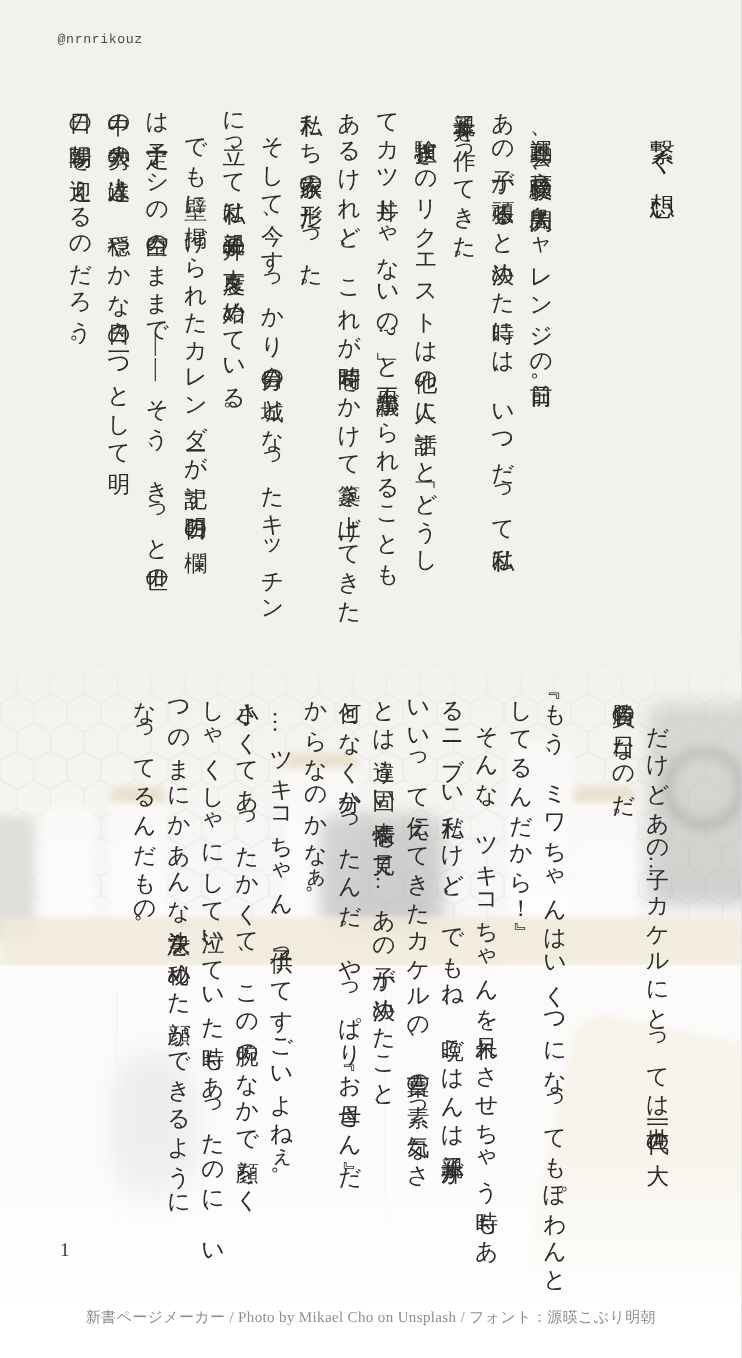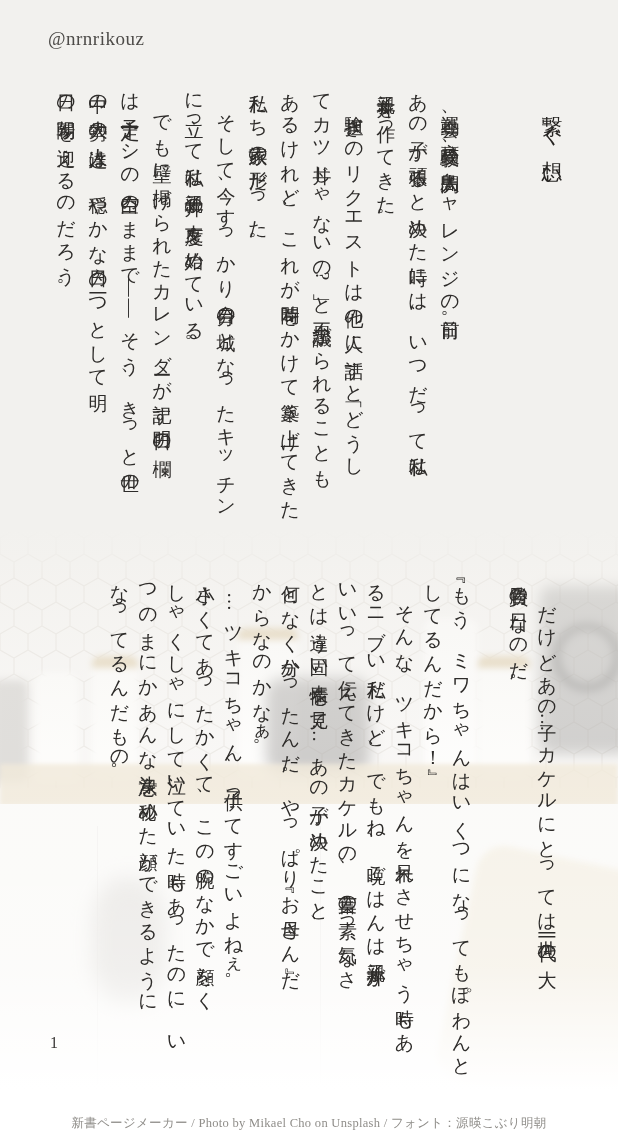--- a/index.html
+++ b/index.html
@@ -23,32 +23,32 @@
   .pot-dark{left:266px;top:148px;width:104px;height:96px;background:#716e6b;border-radius:16px;filter:blur(7px);opacity:.55;}
   .machine-dark{left:540px;top:56px;width:90px;height:168px;background:#6e6c69;border-radius:10px;filter:blur(7px);opacity:.5;}
   .machine-handle{left:552px;top:92px;width:52px;height:52px;border:9px solid #585654;border-radius:50%;filter:blur(4px);opacity:.5;}
   .board-beige{left:455px;top:330px;width:210px;height:240px;background:#efe7d5;border-radius:28px;transform:rotate(12deg);filter:blur(3px);opacity:.9;}
   .faucet-blob{left:92px;top:348px;width:74px;height:126px;background:#dad7d2;border-radius:40%;filter:blur(10px);opacity:.85;}
   .seam-1{left:97px;top:296px;width:1px;height:258px;background:rgba(60,55,50,.06);}
   .seam-2{left:320px;top:296px;width:1px;height:258px;background:rgba(60,55,50,.06);}
   .wash{left:0;top:0;width:618px;height:560px;
     background:linear-gradient(180deg,#f2f1ee 0%,rgba(244,243,240,.6) 9%,rgba(255,255,255,.42) 40%,rgba(255,255,255,.55) 78%,#ffffff 100%);}
   
-  .handle{position:absolute;left:48px;top:28px;font-size:19px;color:#4d4b48;letter-spacing:.5px;}
+  .handle{position:absolute;left:48px;top:28px;font-size:11px;color:#4d4b48;letter-spacing:.5px;font-family:Liberation Mono, monospace;}
   .title{position:absolute;top:100px;right:52px;writing-mode:vertical-rl;text-orientation:mixed;
     font-size:21px;letter-spacing:10px;color:#262422;}
   .vtext{position:absolute;writing-mode:vertical-rl;text-orientation:mixed;color:#2e2c2a;font-size:19px;letter-spacing:2px;}
   .vtext p{margin:0;padding:0;white-space:nowrap;}
   .vtext-top{top:80px;right:152px;height:468px;}
   .vtext-top p{line-height:32px;}
   .vtext-bottom{top:571px;right:57px;height:468px;}
   .vtext-bottom p{line-height:28.5px;}
   .pagenum{position:absolute;left:50px;top:1034px;font-size:16px;color:#3a3836;}
   .footer{position:absolute;left:0;top:1090px;width:618px;height:42px;background:#ffffff;
-    display:flex;align-items:flex-end;justify-content:center;}
+    display:flex;align-items:flex-start;justify-content:center;}
   .footer span{font-size:12.5px;color:#8f8d89;letter-spacing:.3px;}
 </style>
 </head>
 <body>
 
 <div class="page">
 
   <div class="photo">
     <svg class="hexes" width="618" height="258" xmlns="http://www.w3.org/2000/svg">
       <defs>

